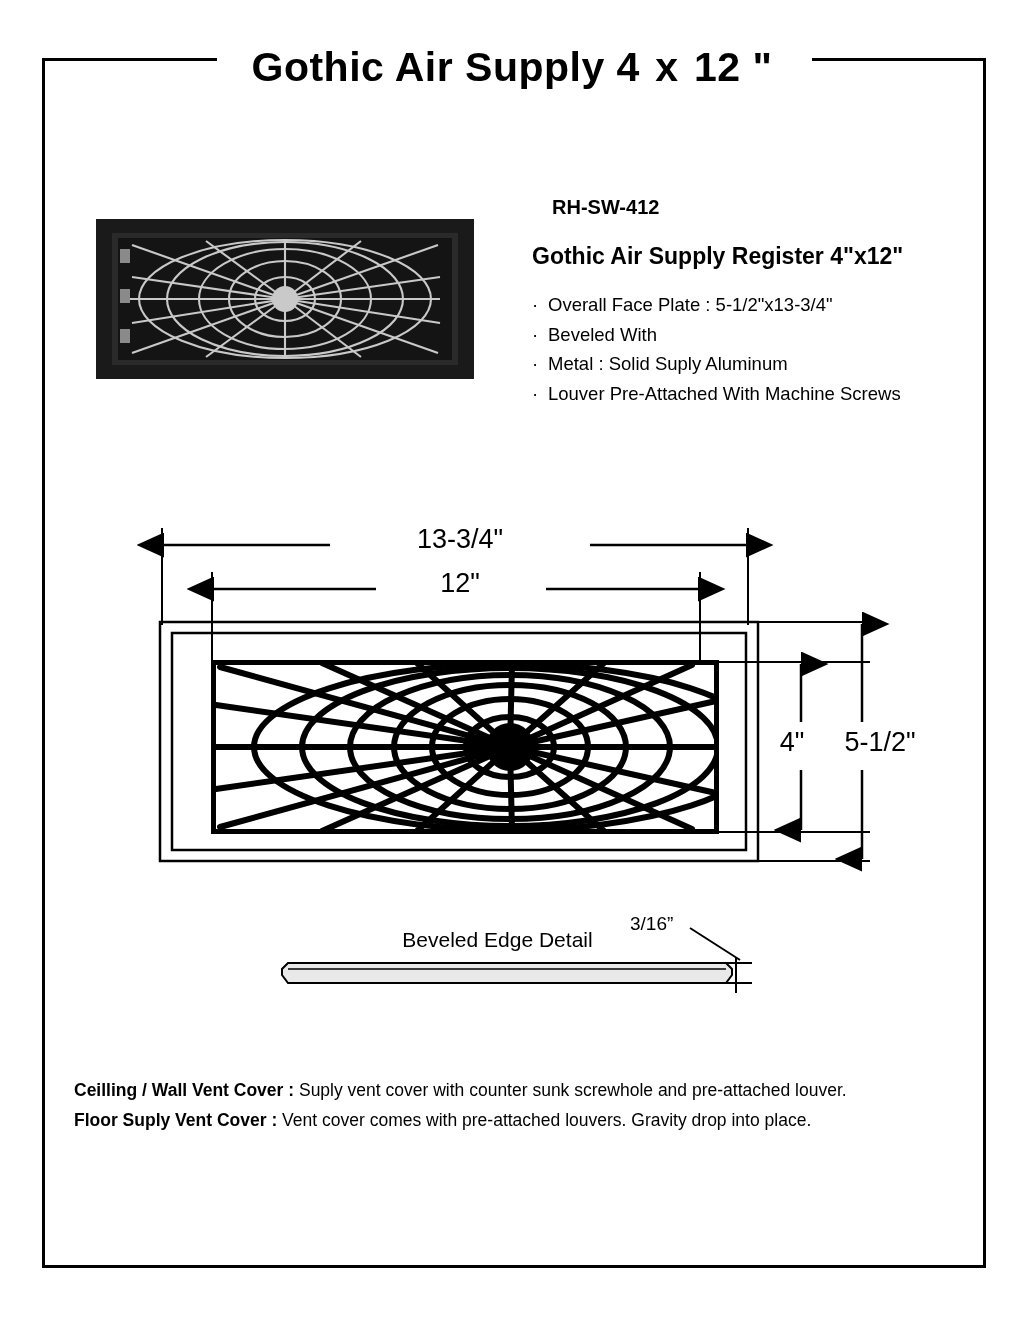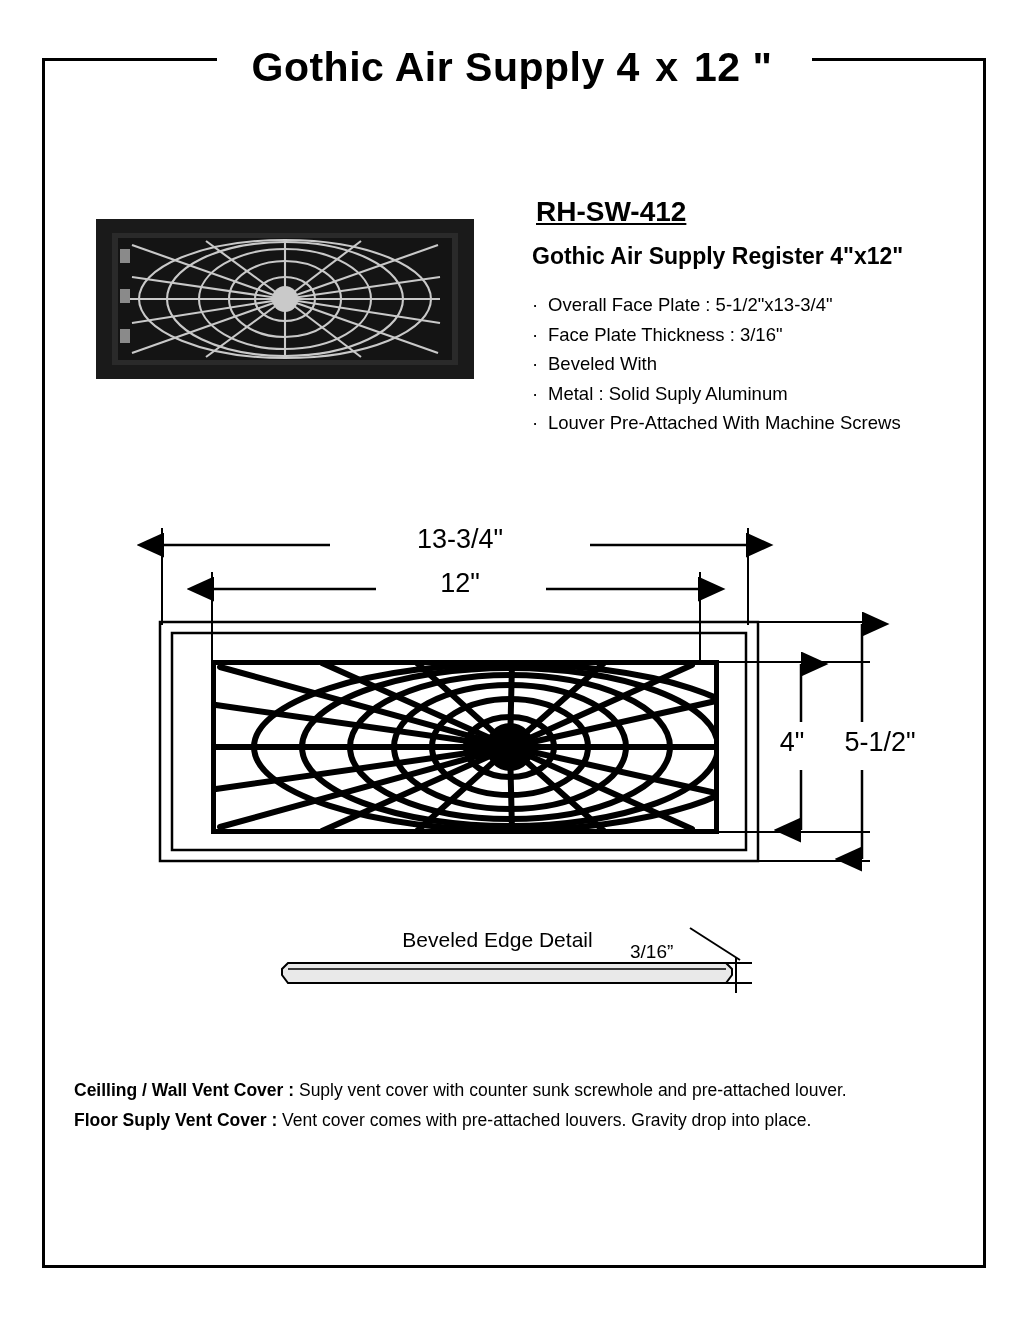--- a/index.html
+++ b/index.html
@@ -42,22 +42,22 @@
     position: absolute;
     left: 96px; top: 219px;
     width: 378px; height: 160px;
     background: #1a1a1a;
   }
   .photo svg { display:block; }
 
   
   .sku {
     position: absolute;
-    left: 536px; top: 196px;
-    font-size: 28px; font-weight: bold; text-decoration: underline;
+    left: 552px; top: 196px;
+    font-size: 20px; font-weight: bold;
   }
   .subname {
     position: absolute;
     left: 532px; top: 243px;
     font-size: 23px; font-weight: bold;
   }
   .bullets {
     position: absolute;
     left: 532px; top: 290px;
     font-size: 18.5px;
@@ -72,21 +72,21 @@
   .dimlabel {
     position: absolute;
     font-size: 27px;
     font-weight: normal;
     text-align: center;
   }
   .lbl-1375 { left: 330px; top: 524px; width: 260px; }
   .lbl-12   { left: 375px; top: 568px; width: 170px; }
   .lbl-4    { left: 772px; top: 727px; width: 40px; }
   .lbl-55   { left: 820px; top: 727px; width: 120px; }
-  .lbl-316  { left: 630px; top: 913px; font-size: 19px; width: 60px; text-align:left;margin-top:28px; }
+  .lbl-316  { left: 630px; top: 913px; font-size: 19px; width: 60px; text-align:left; }
   .lbl-bevel{ left: 390px; top: 928px; width: 215px; font-size: 21px; }
 
   
   .notes {
     position: absolute;
     left: 74px; top: 1075px;
     width: 890px;
     font-size: 17.5px;
     line-height: 30px;
   }
@@ -146,21 +146,20 @@
         <ellipse cx="189" cy="80" rx="146" ry="59"></ellipse>
       </g>
       <circle cx="189" cy="80" r="13" fill="#c9c9c9"></circle>
     </svg>
   </div>
 
   <div class="sku">RH-SW-412</div>
   <div class="subname">Gothic Air Supply Register 4"x12"</div>
   <div class="bullets">
     <div class="li"><span class="dot">·</span><span>Overall Face Plate : 5-1/2"x13-3/4"</span></div>
-    <div class="li"><span class="dot">·</span><span>Face Plate Thickness : 3/16"</span></div>
     <div class="li"><span class="dot">·</span><span>Beveled With</span></div>
     <div class="li"><span class="dot">·</span><span>Metal : Solid Suply Aluminum</span></div>
     <div class="li"><span class="dot">·</span><span>Louver Pre-Attached With Machine Screws</span></div>
   </div>
 
   <svg class="draw" viewBox="0 0 1024 1325">
     <defs>
       <marker id="arrL" markerWidth="12" markerHeight="10" refX="11" refY="5" orient="auto">
         <path d="M11,0 L11,10 L0,5 z" fill="#000"></path>
       </marker>

